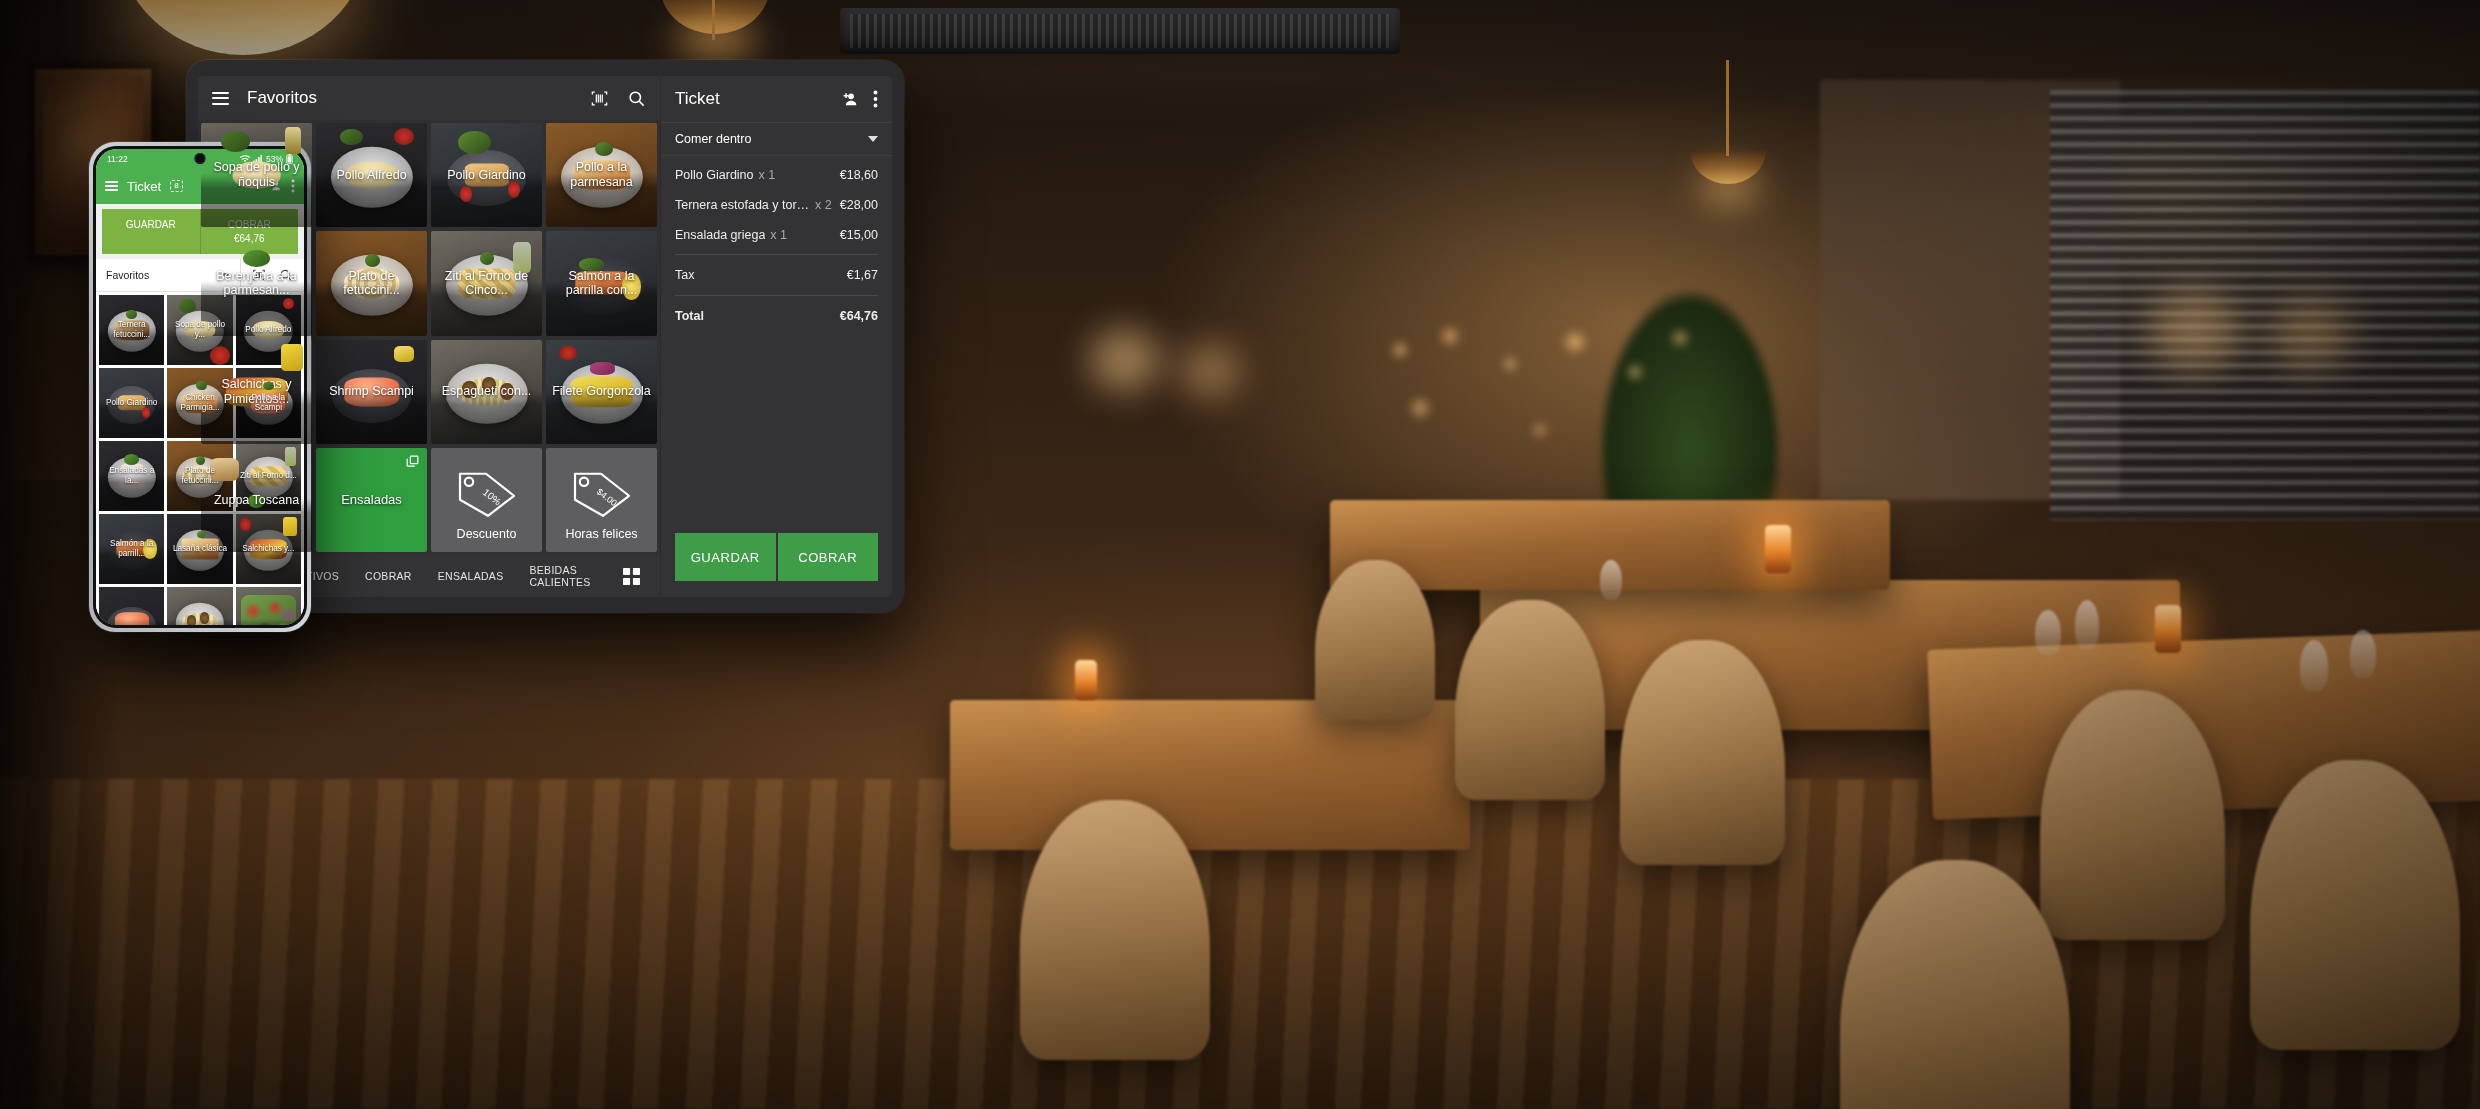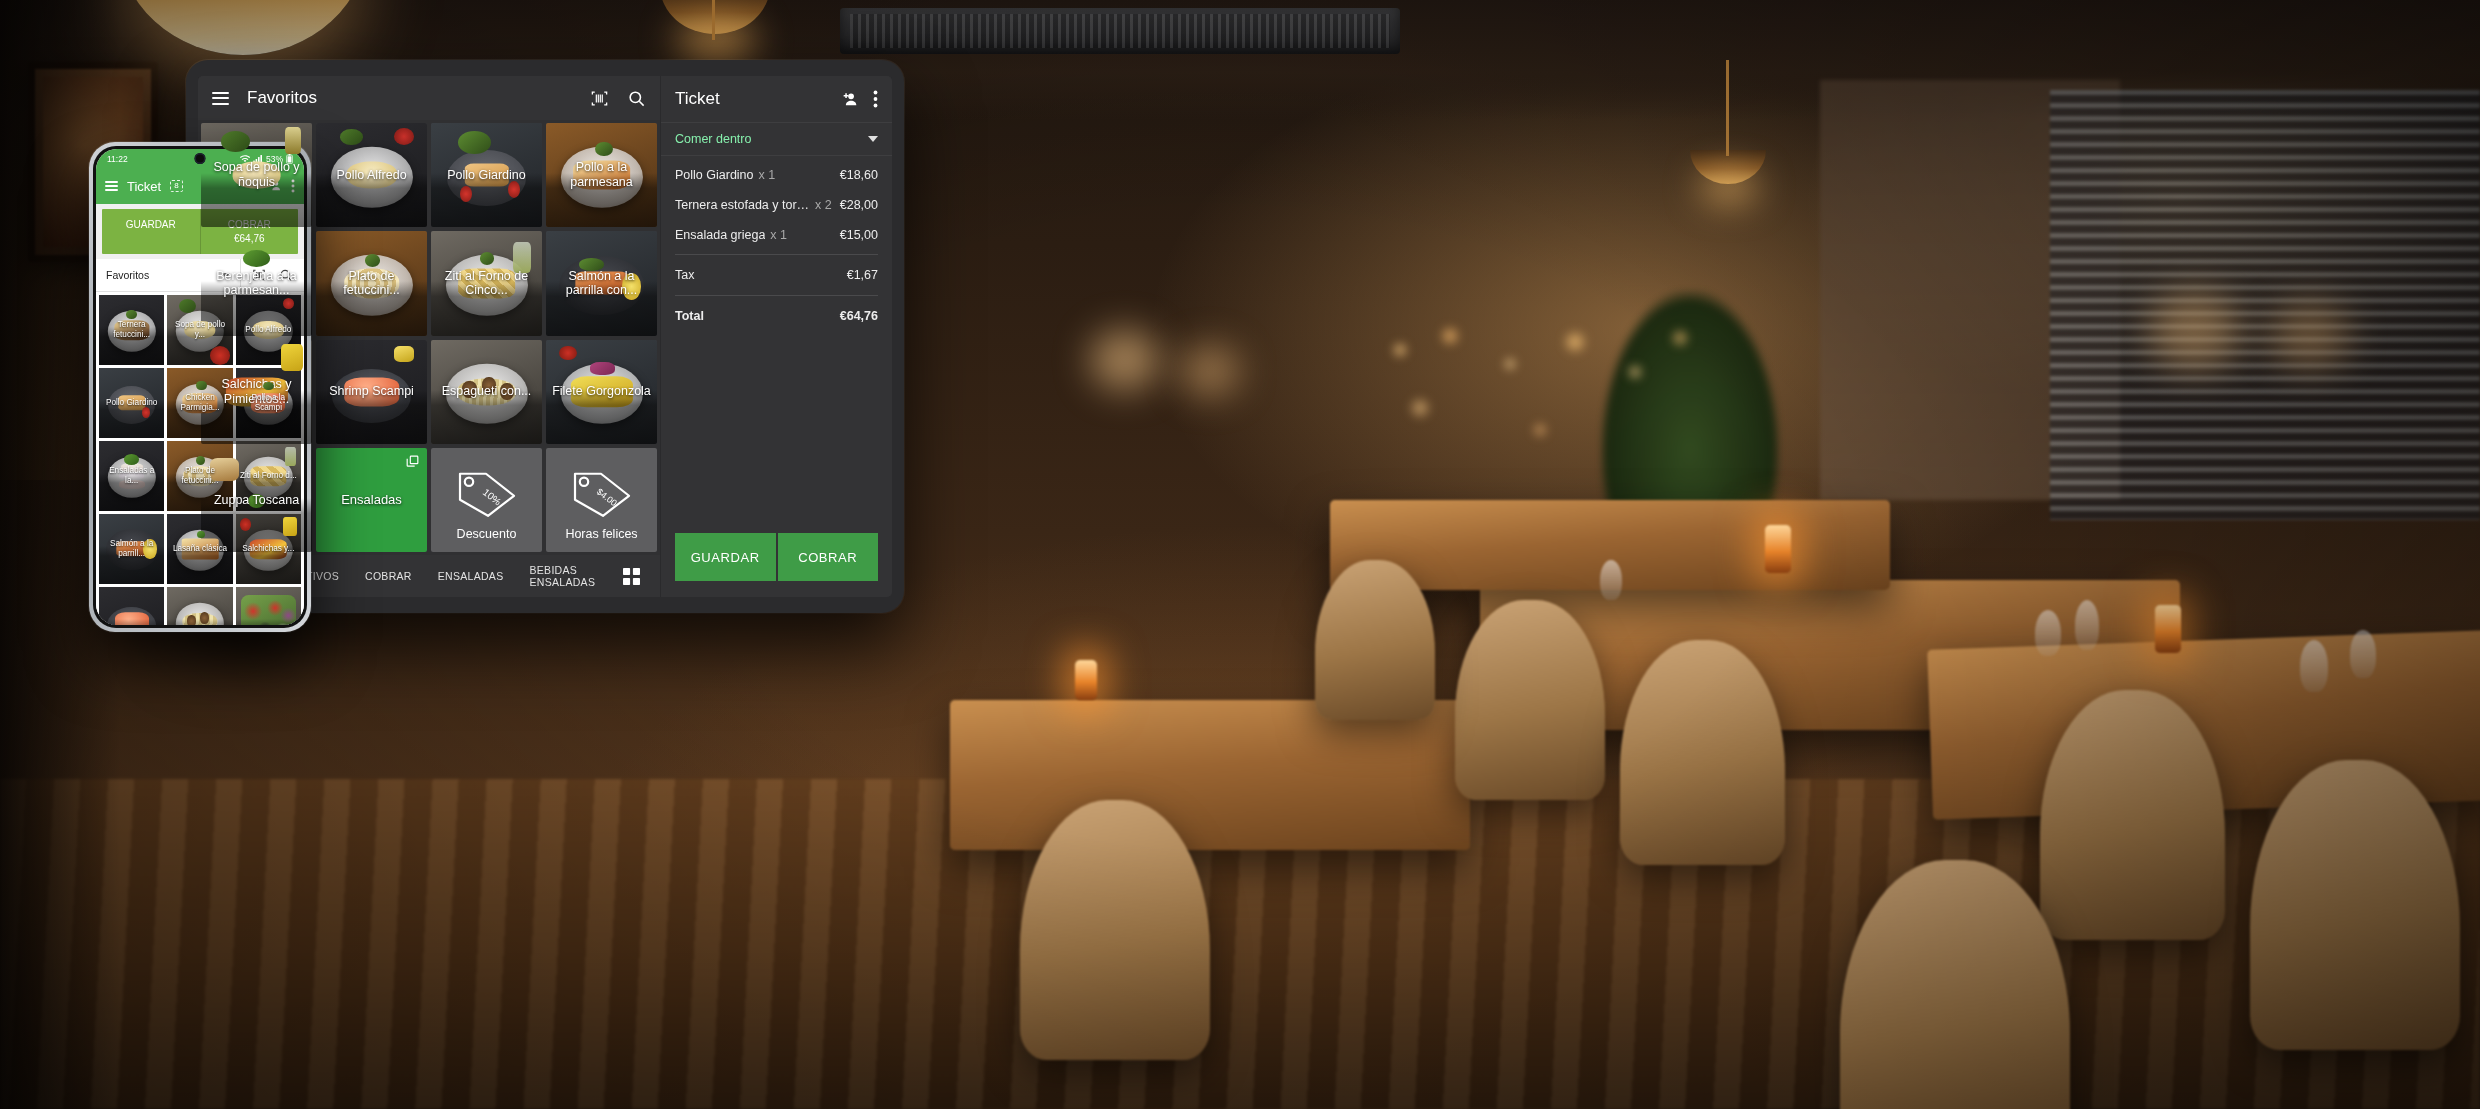--- a/index.html
+++ b/index.html
@@ -206,21 +206,21 @@
     width:232px; background:#333335; display:flex; flex-direction:column;
     border-left:1px solid #2a2a2c; flex-shrink:0;
   }
   .t-ticket-head {
     height:46px; display:flex; align-items:center; padding: 0 14px; gap:14px;
   }
   .t-ticket-head .tt { color:#fff; font-size:17px; flex:1; }
   .t-dine {
     height:34px; display:flex; align-items:center; padding: 0 14px;
     border-top:1px solid #3e3e40; border-bottom:1px solid #3e3e40;
-    color:#86efac; font-size:12.5px;
+    color:#ffffff; font-size:12.5px;
   }
   .caret { margin-left:auto; width:0; height:0; border-left:5px solid transparent; border-right:5px solid transparent; border-top:6px solid #e0e0e0; }
   .t-items { padding: 4px 14px 0; }
   .t-item { display:flex; align-items:baseline; padding: 8px 0; font-size:12.5px; }
   .t-item .nm { color:#ededed; white-space:nowrap; overflow:hidden; text-overflow:ellipsis; }
   .t-item .qty { color:#a9a9a9; margin-left:5px; white-space:nowrap; }
   .t-item .amt { margin-left:auto; color:#ededed; padding-left:8px; white-space:nowrap; }
   .t-sep { height:1px; background:#4a4a4c; margin: 4px 14px; }
   .t-row { display:flex; padding: 9px 14px; font-size:12.5px; color:#ededed; }
   .t-row .amt { margin-left:auto; }
@@ -539,21 +539,21 @@
             </svg>
             <div class="tag-label">Horas felices</div>
           </div>
         </div>
 
         <div class="t-tabs">
           <div class="t-tab">RTOS</div>
           <div class="t-tab">APERITIVOS</div>
           <div class="t-tab">COBRAR</div>
           <div class="t-tab">ENSALADAS</div>
-          <div class="t-tab" style="max-width:72px;white-space:normal;">BEBIDAS ENSALADAS</div>
+          <div class="t-tab" style="max-width:72px;white-space:normal;">BEBIDAS CALIENTES</div>
           <div class="grid-ico-btn">
             <svg class="icon" width="17" height="17" viewBox="0 0 18 18" fill="#fff">
               <rect x="0" y="0" width="7.5" height="7.5" rx="0.8"></rect>
                 <rect x="10.5" y="0" width="7.5" height="7.5" rx="0.8"></rect>
               <rect x="0" y="10.5" width="7.5" height="7.5" rx="0.8"></rect>
                 <rect x="10.5" y="10.5" width="7.5" height="7.5" rx="0.8"></rect>
             </svg>
           </div>
         </div>
       </div>

